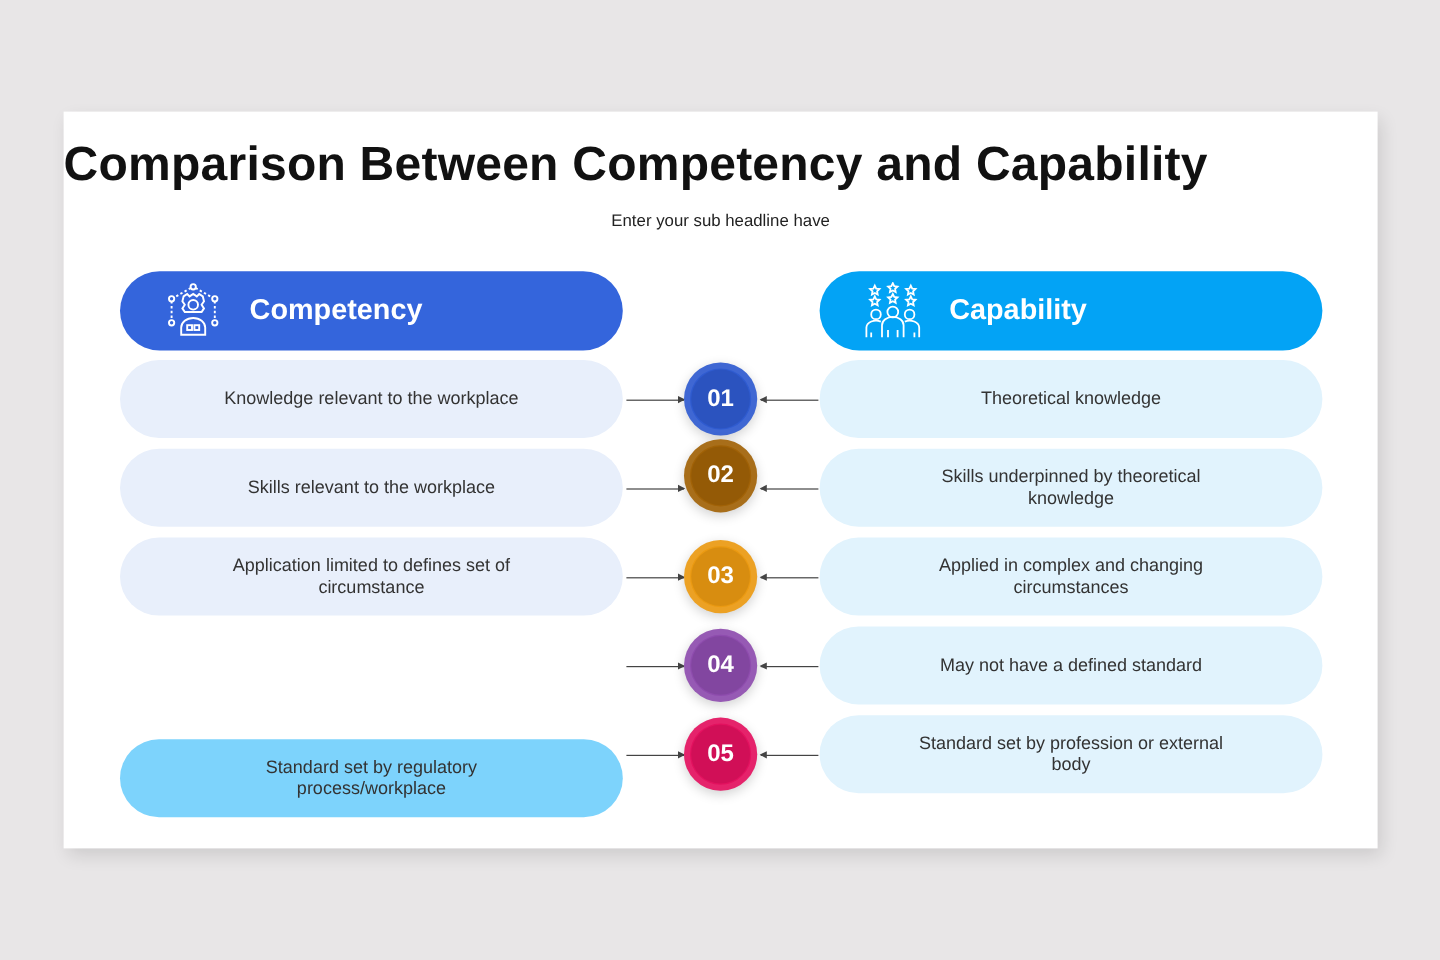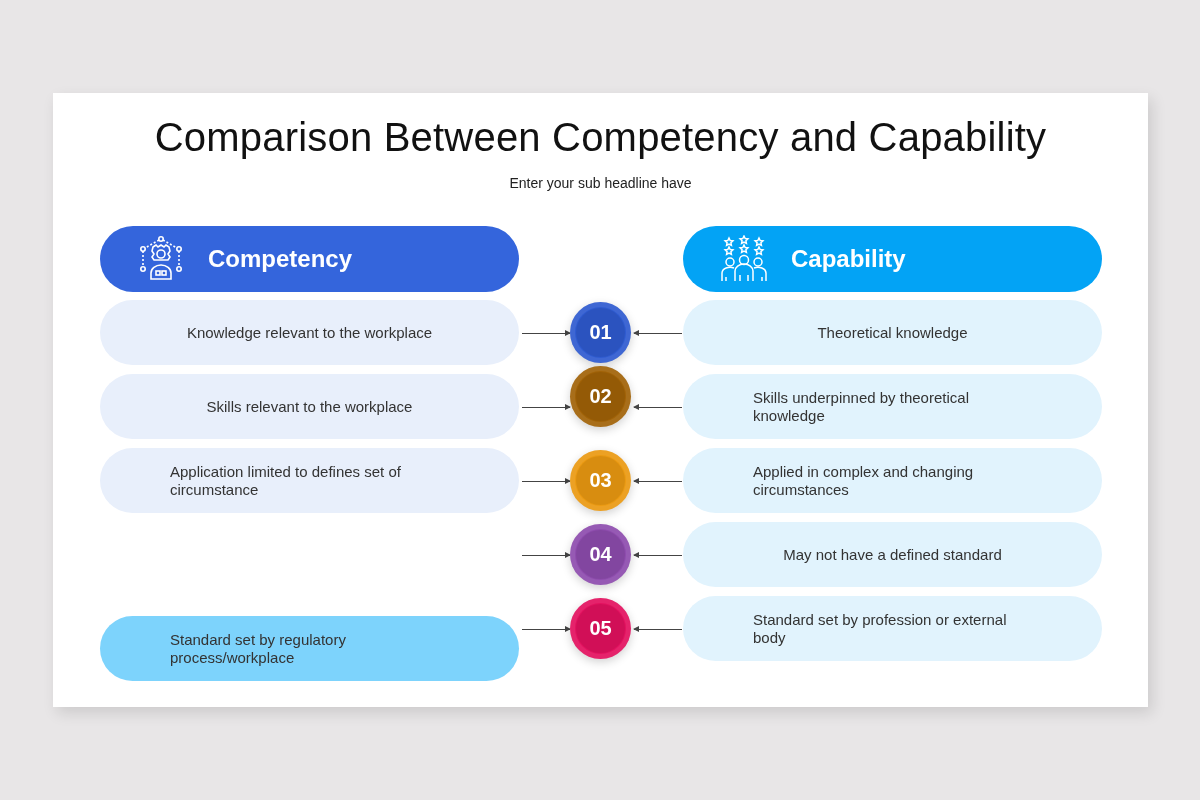--- a/index.html
+++ b/index.html
@@ -3,38 +3,38 @@
 <meta charset="utf-8">
 <style>
   * { box-sizing: border-box; margin: 0; padding: 0; }
   html, body { width: 1200px; height: 800px; overflow: hidden; }
   body { background: #e8e6e7; font-family: "Liberation Sans", sans-serif; position: relative; }
   .slide {
     position: absolute; left: 53px; top: 93px; width: 1095px; height: 614px;
     background: #ffffff; box-shadow: 4px 6px 14px rgba(0,0,0,0.12);
   }
   .title {
-    position: absolute; left: 0; top: 22px; width: 100%; text-align: center;
-    font-size: 40px; color: #111; letter-spacing: 0.2px; font-weight: 400;
+    position: absolute; left: 0; top: 22px; width: 100%; 
+    font-size: 40px; color: #111; letter-spacing: 0.2px; font-weight: 700;
   }
   .subtitle {
     position: absolute; left: 0; top: 82px; width: 100%; text-align: center;
     font-size: 14px; color: #222;
   }
   .header {
     position: absolute; height: 66px; border-radius: 33px; top: 133px; width: 419px;
     display: flex; align-items: center; color: #fff;
   }
   .header.left { left: 47px; }
   .header.right { left: 630px; }
   .header .icon { width: 50px; height: 50px; margin-left: 36px; display: flex; align-items: center; justify-content: center; }
   .header .label { font-weight: 700; font-size: 24px; margin-left: 22px; }
   .pill {
     position: absolute; width: 419px; height: 65px; border-radius: 33px;
-    display: flex; align-items: center; justify-content: center; 
+    display: flex; align-items: center; justify-content: center; text-align: center;
     font-size: 15px; color: #333; line-height: 18px; padding: 4px 70px;
   }
   .pill.left { left: 47px; }
   .pill.right { left: 630px; }
   .num {
     position: absolute; left: 517px; width: 61px; height: 61px; border-radius: 50%;
     display: flex; align-items: center; justify-content: center;
     color: #fff; font-weight: 700; font-size: 20px;
     box-shadow: 0 3px 10px rgba(0,0,0,0.18), inset 0 0 0 5px rgba(255,255,255,0.08);
   }

